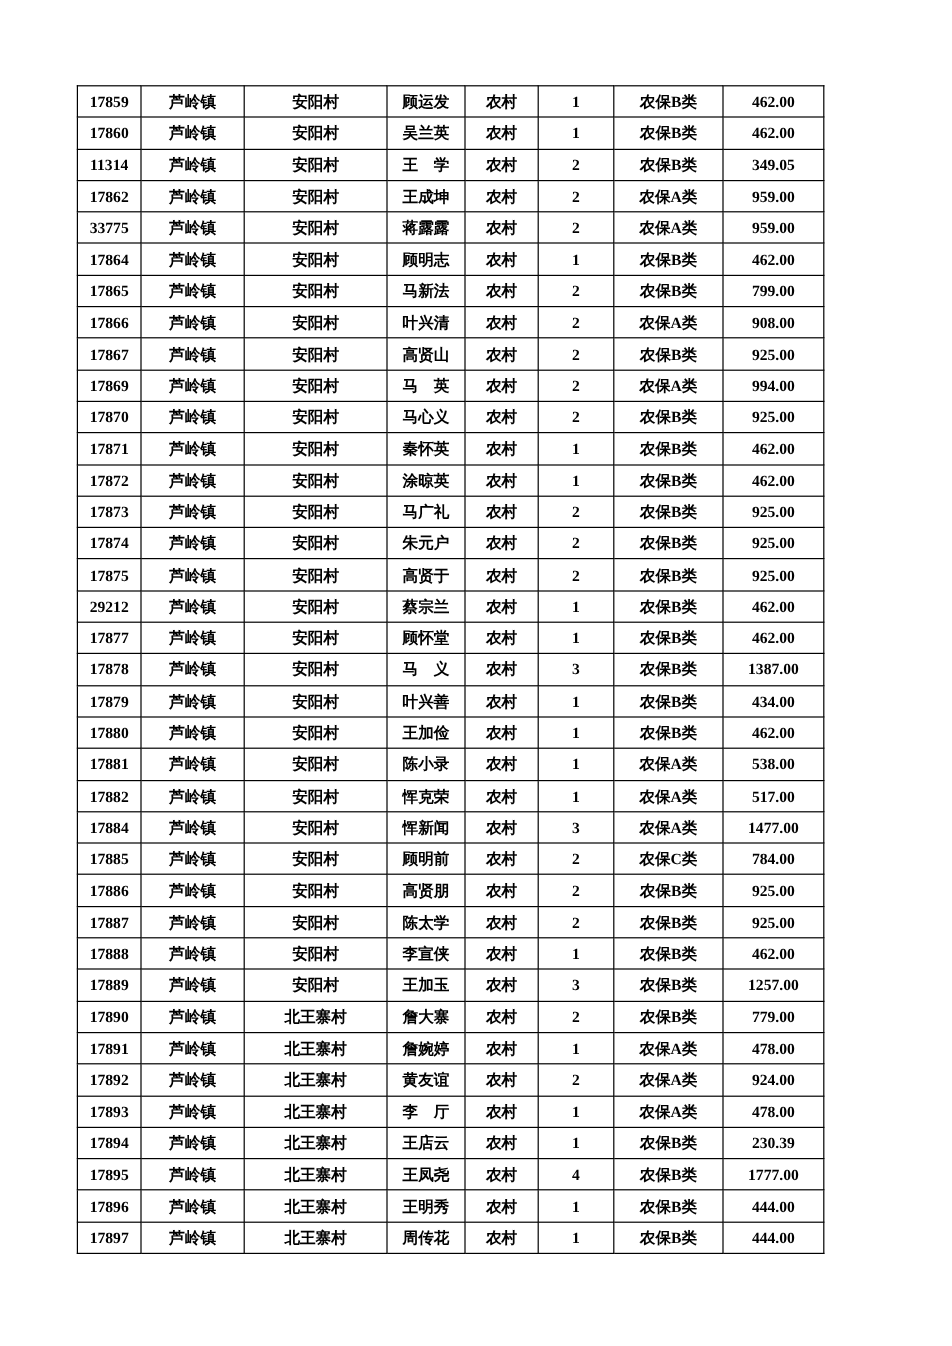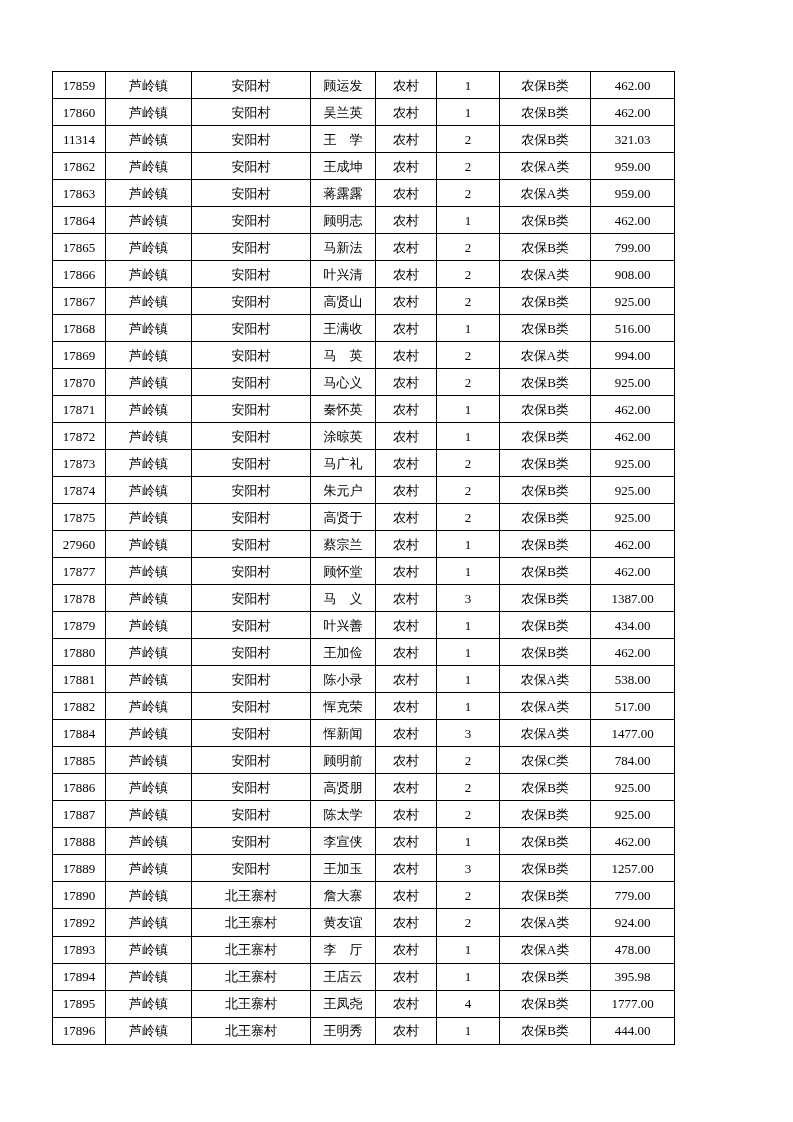--- a/index.html
+++ b/index.html
@@ -10,26 +10,27 @@
   .page {
     position: relative;
     width: 793px;
     height: 1122px;
     background: #ffffff;
     overflow: hidden;
     font-family: "Liberation Serif", "DejaVu Serif", serif;
   }
   table.records {
     position: absolute;
-    left: 52px;
+    left: 64px;
     top: 71px;
     width: 622px;
     height: 974px;
     border-collapse: collapse;
     table-layout: fixed;
+    font-weight: bold;
   }
   table.records tr {
     height: 24.97px;
   }
   table.records td {
     border: 1px solid #000000;
     padding: 0;
     margin: 0;
     text-align: center;
     vertical-align: middle;
@@ -78,34 +79,34 @@
           <td>462.00</td>
         </tr>
         <tr>
           <td>11314</td>
           <td>芦岭镇</td>
           <td>安阳村</td>
           <td>王　学</td>
           <td>农村</td>
           <td>2</td>
           <td>农保B类</td>
-          <td>321.03</td>
+          <td>349.05</td>
         </tr>
         <tr>
           <td>17862</td>
           <td>芦岭镇</td>
           <td>安阳村</td>
           <td>王成坤</td>
           <td>农村</td>
           <td>2</td>
           <td>农保A类</td>
           <td>959.00</td>
         </tr>
         <tr>
-          <td>17863</td>
+          <td>33775</td>
           <td>芦岭镇</td>
           <td>安阳村</td>
           <td>蒋露露</td>
           <td>农村</td>
           <td>2</td>
           <td>农保A类</td>
           <td>959.00</td>
         </tr>
         <tr>
           <td>17864</td>
@@ -141,30 +142,20 @@
           <td>17867</td>
           <td>芦岭镇</td>
           <td>安阳村</td>
           <td>高贤山</td>
           <td>农村</td>
           <td>2</td>
           <td>农保B类</td>
           <td>925.00</td>
         </tr>
         <tr>
-          <td>17868</td>
-          <td>芦岭镇</td>
-          <td>安阳村</td>
-          <td>王满收</td>
-          <td>农村</td>
-          <td>1</td>
-          <td>农保B类</td>
-          <td>516.00</td>
-        </tr>
-        <tr>
           <td>17869</td>
           <td>芦岭镇</td>
           <td>安阳村</td>
           <td>马　英</td>
           <td>农村</td>
           <td>2</td>
           <td>农保A类</td>
           <td>994.00</td>
         </tr>
         <tr>
@@ -221,21 +212,21 @@
           <td>17875</td>
           <td>芦岭镇</td>
           <td>安阳村</td>
           <td>高贤于</td>
           <td>农村</td>
           <td>2</td>
           <td>农保B类</td>
           <td>925.00</td>
         </tr>
         <tr>
-          <td>27960</td>
+          <td>29212</td>
           <td>芦岭镇</td>
           <td>安阳村</td>
           <td>蔡宗兰</td>
           <td>农村</td>
           <td>1</td>
           <td>农保B类</td>
           <td>462.00</td>
         </tr>
         <tr>
           <td>17877</td>
@@ -361,20 +352,30 @@
           <td>17890</td>
           <td>芦岭镇</td>
           <td>北王寨村</td>
           <td>詹大寨</td>
           <td>农村</td>
           <td>2</td>
           <td>农保B类</td>
           <td>779.00</td>
         </tr>
         <tr>
+          <td>17891</td>
+          <td>芦岭镇</td>
+          <td>北王寨村</td>
+          <td>詹婉婷</td>
+          <td>农村</td>
+          <td>1</td>
+          <td>农保A类</td>
+          <td>478.00</td>
+        </tr>
+        <tr>
           <td>17892</td>
           <td>芦岭镇</td>
           <td>北王寨村</td>
           <td>黄友谊</td>
           <td>农村</td>
           <td>2</td>
           <td>农保A类</td>
           <td>924.00</td>
         </tr>
         <tr>
@@ -388,37 +389,47 @@
           <td>478.00</td>
         </tr>
         <tr>
           <td>17894</td>
           <td>芦岭镇</td>
           <td>北王寨村</td>
           <td>王店云</td>
           <td>农村</td>
           <td>1</td>
           <td>农保B类</td>
-          <td>395.98</td>
+          <td>230.39</td>
         </tr>
         <tr>
           <td>17895</td>
           <td>芦岭镇</td>
           <td>北王寨村</td>
           <td>王凤尧</td>
           <td>农村</td>
           <td>4</td>
           <td>农保B类</td>
           <td>1777.00</td>
         </tr>
         <tr>
           <td>17896</td>
           <td>芦岭镇</td>
           <td>北王寨村</td>
           <td>王明秀</td>
+          <td>农村</td>
+          <td>1</td>
+          <td>农保B类</td>
+          <td>444.00</td>
+        </tr>
+        <tr>
+          <td>17897</td>
+          <td>芦岭镇</td>
+          <td>北王寨村</td>
+          <td>周传花</td>
           <td>农村</td>
           <td>1</td>
           <td>农保B类</td>
           <td>444.00</td>
         </tr>
       </tbody>
   </table>
 </div>
 
 </body></html>

